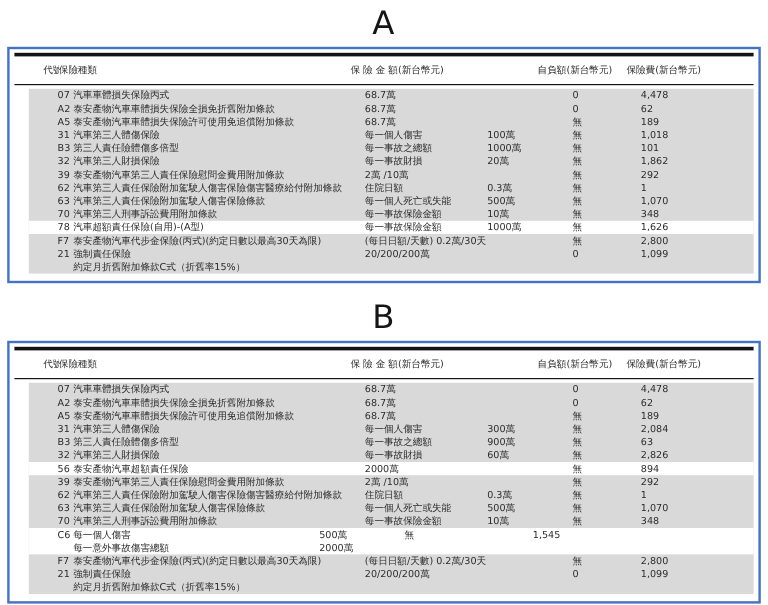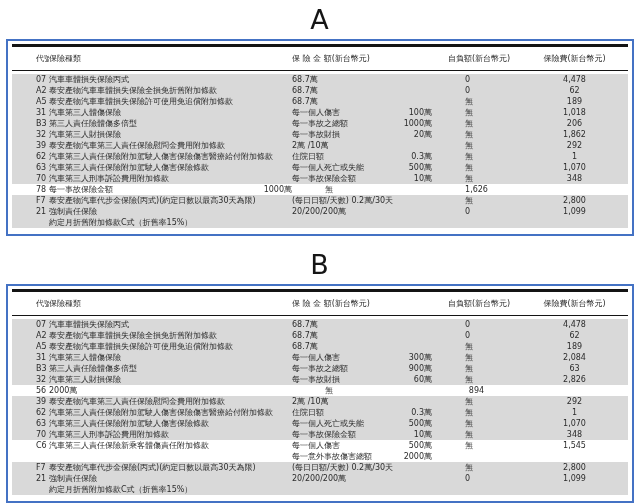--- a/index.html
+++ b/index.html
@@ -24,31 +24,31 @@
     grid-template-columns:37px 243px 140px 90px 106px;
     align-items:start;
   }
   .tbl-header{
     border-top:3px solid #141414;
     border-bottom:1.5px solid #141414;
     padding:7px 0 6px 0;
     background:#ffffff;
     font-size:8px;line-height:10px;
   }
-  .tbl-body{margin-top:3px;background:#d9d9d9;}
+  .tbl-body{margin-top:3px;background:#d9d9d9;margin-left:12px;}
   .row{font-size:8px;line-height:11px;min-height:11px;}
   .row.hl{background:#ffffff;}
   .c{white-space:nowrap;overflow:hidden;}
   .c.code{padding-left:24px;}
   .c.ded{padding-left:33px;}
   .c.ded-hdr{padding-left:16px;}
-  .c.prem{text-align:center;padding-right:1px;}
+  .c.prem{text-align:left;padding-right:1px;}
   .amt-line{display:flex;}
   .amt-label{flex:1;white-space:nowrap;overflow:hidden;}
-  .amt-val{width:38px;text-align:right;white-space:nowrap;}
+  .amt-val{width:38px;text-align:left;white-space:nowrap;}
 </style>
 </head>
 <body>
 
 <div class="page">
 
   <section class="table-block">
     <div class="block-title">A</div>
     <div class="tbl">
       <div class="tbl-header grid-row">
@@ -110,21 +110,21 @@
           <div class="row grid-row">
     <div class="c code">B3</div>
     <div class="c type">第三人責任險體傷多倍型</div>
     <div class="c amt">
               <div class="amt-line">
                 <span class="amt-label">每一事故之總額</span>
                 <span class="amt-val">1000萬</span>
               </div>
             </div>
     <div class="c ded">無</div>
-    <div class="c prem">206</div>
+    <div class="c prem">101</div>
   </div>
           <div class="row grid-row">
     <div class="c code">32</div>
     <div class="c type">汽車第三人財損保險</div>
     <div class="c amt">
               <div class="amt-line">
                 <span class="amt-label">每一事故財損</span>
                 <span class="amt-val">20萬</span>
               </div>
             </div>
@@ -174,20 +174,21 @@
               <div class="amt-line">
                 <span class="amt-label">每一事故保險金額</span>
                 <span class="amt-val">10萬</span>
               </div>
             </div>
     <div class="c ded">無</div>
     <div class="c prem">348</div>
   </div>
           <div class="row grid-row hl">
     <div class="c code">78</div>
+    <div class="c type">汽車超額責任保險(自用)-(A型)</div>
     <div class="c amt">
               <div class="amt-line">
                 <span class="amt-label">每一事故保險金額</span>
                 <span class="amt-val">1000萬</span>
               </div>
             </div>
     <div class="c ded">無</div>
     <div class="c prem">1,626</div>
   </div>
           <div class="row grid-row">
@@ -303,20 +304,21 @@
               <div class="amt-line">
                 <span class="amt-label">每一事故財損</span>
                 <span class="amt-val">60萬</span>
               </div>
             </div>
     <div class="c ded">無</div>
     <div class="c prem">2,826</div>
   </div>
           <div class="row grid-row hl">
     <div class="c code">56</div>
+    <div class="c type">泰安產物汽車超額責任保險</div>
     <div class="c amt">
               <div class="amt-line">
                 <span class="amt-label">2000萬</span>
                 <span class="amt-val"></span>
               </div>
             </div>
     <div class="c ded">無</div>
     <div class="c prem">894</div>
   </div>
           <div class="row grid-row">
@@ -362,21 +364,20 @@
               <div class="amt-line">
                 <span class="amt-label">每一事故保險金額</span>
                 <span class="amt-val">10萬</span>
               </div>
             </div>
     <div class="c ded">無</div>
     <div class="c prem">348</div>
   </div>
           <div class="row grid-row hl">
     <div class="c code">C6</div>
-    <div class="c type">汽車第三人責任保險新乘客體傷責任附加條款</div>
     <div class="c amt">
               <div class="amt-line">
                 <span class="amt-label">每一個人傷害</span>
                 <span class="amt-val">500萬</span>
               </div>
               <div class="amt-line">
                 <span class="amt-label">每一意外事故傷害總額</span>
                 <span class="amt-val">2000萬</span>
               </div>
             </div>

